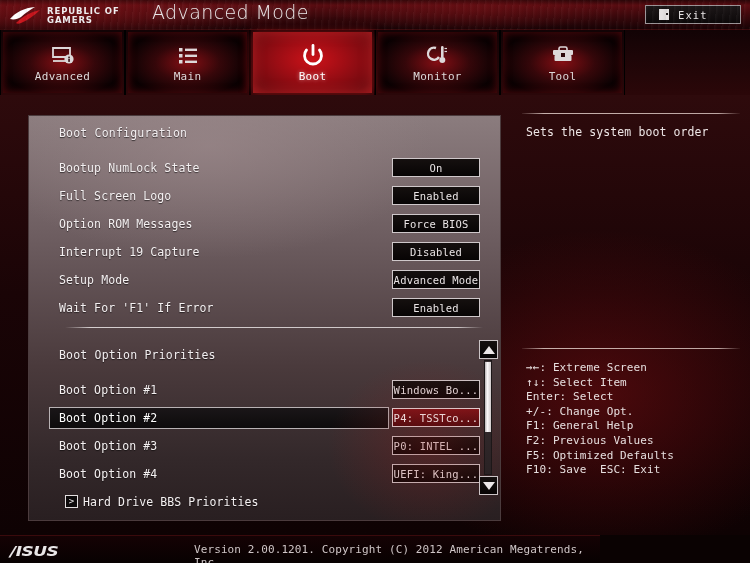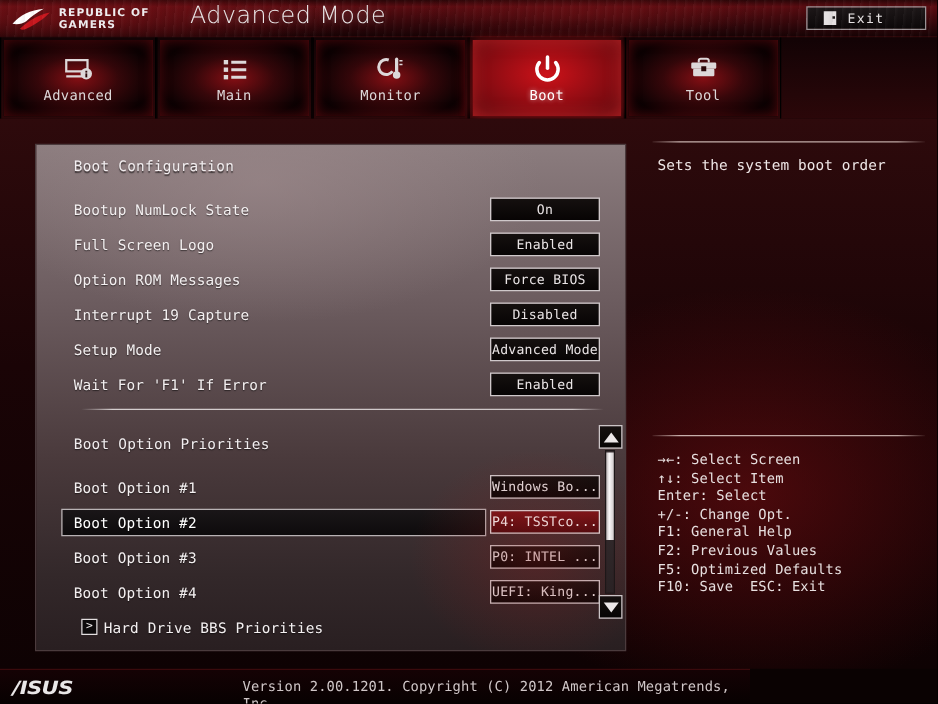--- a/index.html
+++ b/index.html
@@ -267,45 +267,45 @@
           <rect x="10" y="5.6" width="12" height="2.4" fill="#ddd8d9"></rect>
           <rect x="4" y="11" width="3.5" height="3.5" fill="#ddd8d9"></rect>
           <rect x="10" y="11.6" width="12" height="2.4" fill="#ddd8d9"></rect>
           <rect x="4" y="17" width="3.5" height="3.5" fill="#ddd8d9"></rect>
           <rect x="10" y="17.6" width="12" height="2.4" fill="#ddd8d9"></rect>
         </svg>
       </span>
       <span class="tab-label">Main</span>
     </div>
 
+    <div class="tab active">
+      <div class="glow"></div>
+      <span class="tab-icon">
+        <svg viewBox="0 0 26 24" width="26" height="24">
+          <path d="M6.5 7 A8.5 8.5 0 1 0 19.5 7" fill="none" stroke="#ffffff" stroke-width="2.8" stroke-linecap="round"></path>
+          <line x1="13" y1="2.5" x2="13" y2="11.5" stroke="#ffffff" stroke-width="2.8" stroke-linecap="round"></line>
+        </svg>
+      </span>
+      <span class="tab-label">Boot</span>
+    </div>
+
     <div class="tab">
       <div class="glow"></div>
       <span class="tab-icon">
         <svg viewBox="0 0 26 24" width="26" height="24">
           <path d="M14 14 A6 6 0 1 1 11 5" fill="none" stroke="#ddd8d9" stroke-width="2.4"></path>
           <rect x="16" y="3" width="2.6" height="12" rx="1.3" fill="#ddd8d9"></rect>
           <circle cx="17.3" cy="17" r="3" fill="#ddd8d9"></circle>
           <line x1="19.5" y1="5.5" x2="22" y2="5.5" stroke="#ddd8d9" stroke-width="1.2"></line>
           <line x1="19.5" y1="8.5" x2="22" y2="8.5" stroke="#ddd8d9" stroke-width="1.2"></line>
         </svg>
       </span>
       <span class="tab-label">Monitor</span>
     </div>
 
-    <div class="tab active">
-      <div class="glow"></div>
-      <span class="tab-icon">
-        <svg viewBox="0 0 26 24" width="26" height="24">
-          <path d="M6.5 7 A8.5 8.5 0 1 0 19.5 7" fill="none" stroke="#ffffff" stroke-width="2.8" stroke-linecap="round"></path>
-          <line x1="13" y1="2.5" x2="13" y2="11.5" stroke="#ffffff" stroke-width="2.8" stroke-linecap="round"></line>
-        </svg>
-      </span>
-      <span class="tab-label">Boot</span>
-    </div>
-
     <div class="tab">
       <div class="glow"></div>
       <span class="tab-icon">
         <svg viewBox="0 0 26 24" width="26" height="24">
           <path d="M9 7 V5.5 A1.6 1.6 0 0 1 10.6 4 H15.4 A1.6 1.6 0 0 1 17 5.5 V7" fill="none" stroke="#ddd8d9" stroke-width="1.6"></path>
           <rect x="3" y="7" width="20" height="5" rx="1" fill="#ddd8d9"></rect>
           <rect x="4.5" y="12" width="17" height="6" rx="1" fill="#ddd8d9"></rect>
           <rect x="11" y="10" width="4" height="4" fill="#2a0709"></rect>
         </svg>
       </span>
@@ -383,21 +383,21 @@
       <div class="sb-btn" id="sb-down">
         <span class="sb-tri"></span>
       </div>
     </div>
 
     <div id="help-panel">
       <div class="hp-line" style="top:4px;"></div>
       <div id="help-desc">Sets the system boot order</div>
       <div class="hp-line" style="top:239px;"></div>
       <div id="legend">
-        <div class="legend-item">→←: Select Screen</div>
+        <div class="legend-item">→←: Extreme Screen</div>
         <div class="legend-item">↑↓: Select Item</div>
         <div class="legend-item">Enter: Select</div>
         <div class="legend-item">+/-: Change Opt.</div>
         <div class="legend-item">F1: General Help</div>
         <div class="legend-item">F2: Previous Values</div>
         <div class="legend-item">F5: Optimized Defaults</div>
         <div class="legend-item">F10: Save  ESC: Exit</div>
       </div>
     </div>
 

